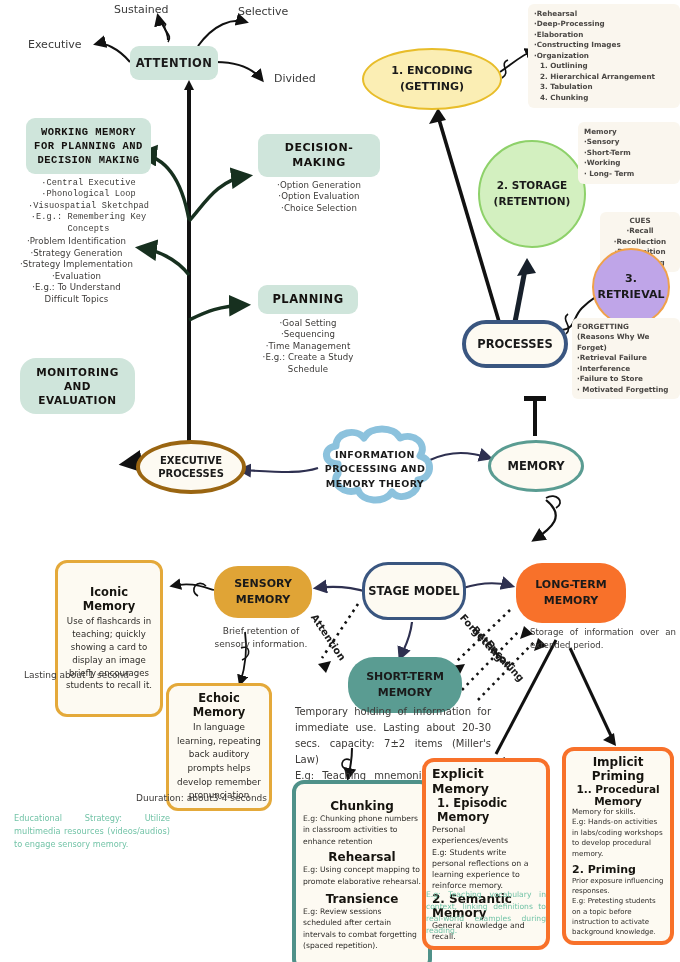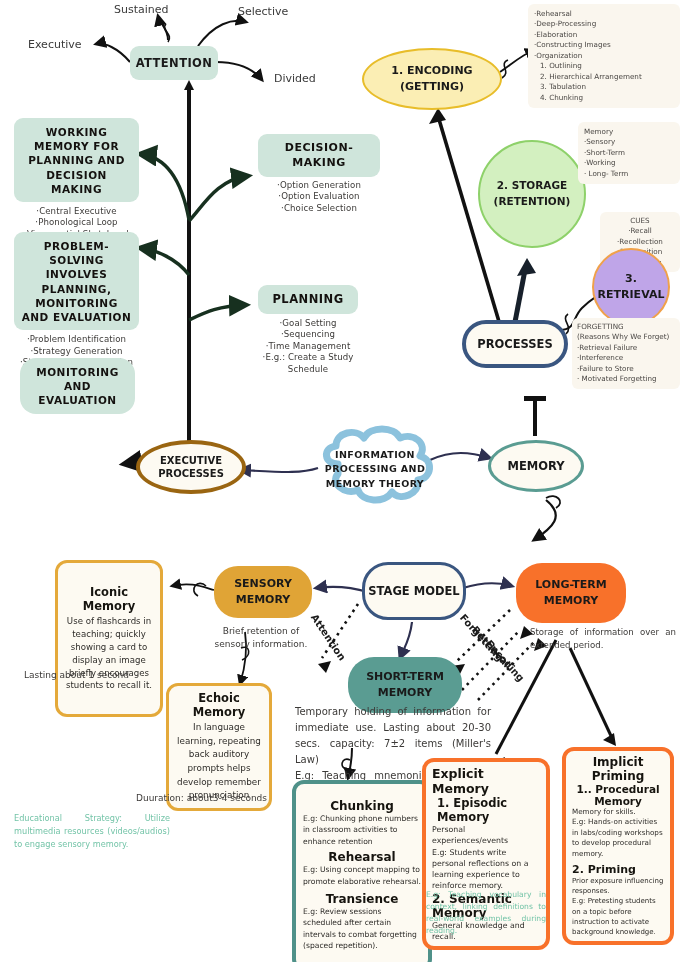--- a/index.html
+++ b/index.html
@@ -17,21 +17,21 @@
   .sub{font-size:8.6px;line-height:1.35;text-align:center;color:#3c3a38;
        font-weight:normal;letter-spacing:.1px;}
   .plain{font-size:11px;color:#3a3a3a;font-weight:normal;}
 
   .ellipse{border-radius:50%;display:flex;align-items:center;justify-content:center;
            text-align:center;font-weight:bold;}
   .pillbox{border-radius:22px;display:flex;align-items:center;justify-content:center;
            text-align:center;font-weight:bold;}
 
   .notecard{background:#faf6ee;border-radius:6px;}
-  .note-txt{font-size:7.2px;line-height:1.45;color:#4a4744;}
+  .note-txt{font-size:7.2px;line-height:1.45;color:#4a4744;font-weight:bold;}
 
   .cardbox{border-radius:12px;background:#fdfaf2;}
   .card-title{font-weight:bold;text-align:center;color:#16140f;}
   .card-body{text-align:center;color:#2e2c29;}
 
   .greentxt{color:#74c4a8;}
   .label-rot{font-size:10px;font-weight:bold;color:#1a1a1a;transform-origin:left top;}
 </style>
 </head>
 <body>
@@ -122,30 +122,29 @@
 </svg>
 
 <div class="abs node mintbox" style="left:130px;top:46px;width:88px;height:34px;font-size:11.5px;">
   <span>ATTENTION</span>
 </div>
 <div class="abs plain" style="left:114px;top:3px;">Sustained</div>
 <div class="abs plain" style="left:238px;top:5px;">Selective</div>
 <div class="abs plain" style="left:28px;top:38px;">Executive</div>
 <div class="abs plain" style="left:274px;top:72px;">Divided</div>
 
-<div class="abs" style="left:14px;top:118px;width:125px;">
+<div class="abs" style="left:26px;top:118px;width:125px;font-family:Liberation Mono, monospace;">
   <div class="mintbox mint-title" style="white-space:pre-line;">WORKING MEMORY FOR PLANNING AND DECISION MAKING</div>
   <div class="sub" style="white-space:pre-line;padding-top:4px;">·Central Executive
 ·Phonological Loop
 ·Visuospatial Sketchpad
 ·E.g.: Remembering Key Concepts</div>
 </div>
 
 <div class="abs" style="left:14px;top:232px;width:125px;">
-  <div class="mintbox mint-title" style="white-space:pre-line;">PROBLEM-SOLVING INVOLVES PLANNING, MONITORING AND EVALUATION</div>
   <div class="sub" style="white-space:pre-line;padding-top:4px;">·Problem Identification
 ·Strategy Generation
 ·Strategy Implementation
 ·Evaluation
 ·E.g.: To Understand Difficult Topics</div>
 </div>
 
 <div class="abs" style="left:20px;top:358px;width:115px;">
   <div class="mintbox mint-title" style="white-space:pre-line;border-radius:16px;">MONITORING AND EVALUATION</div>
 </div>

